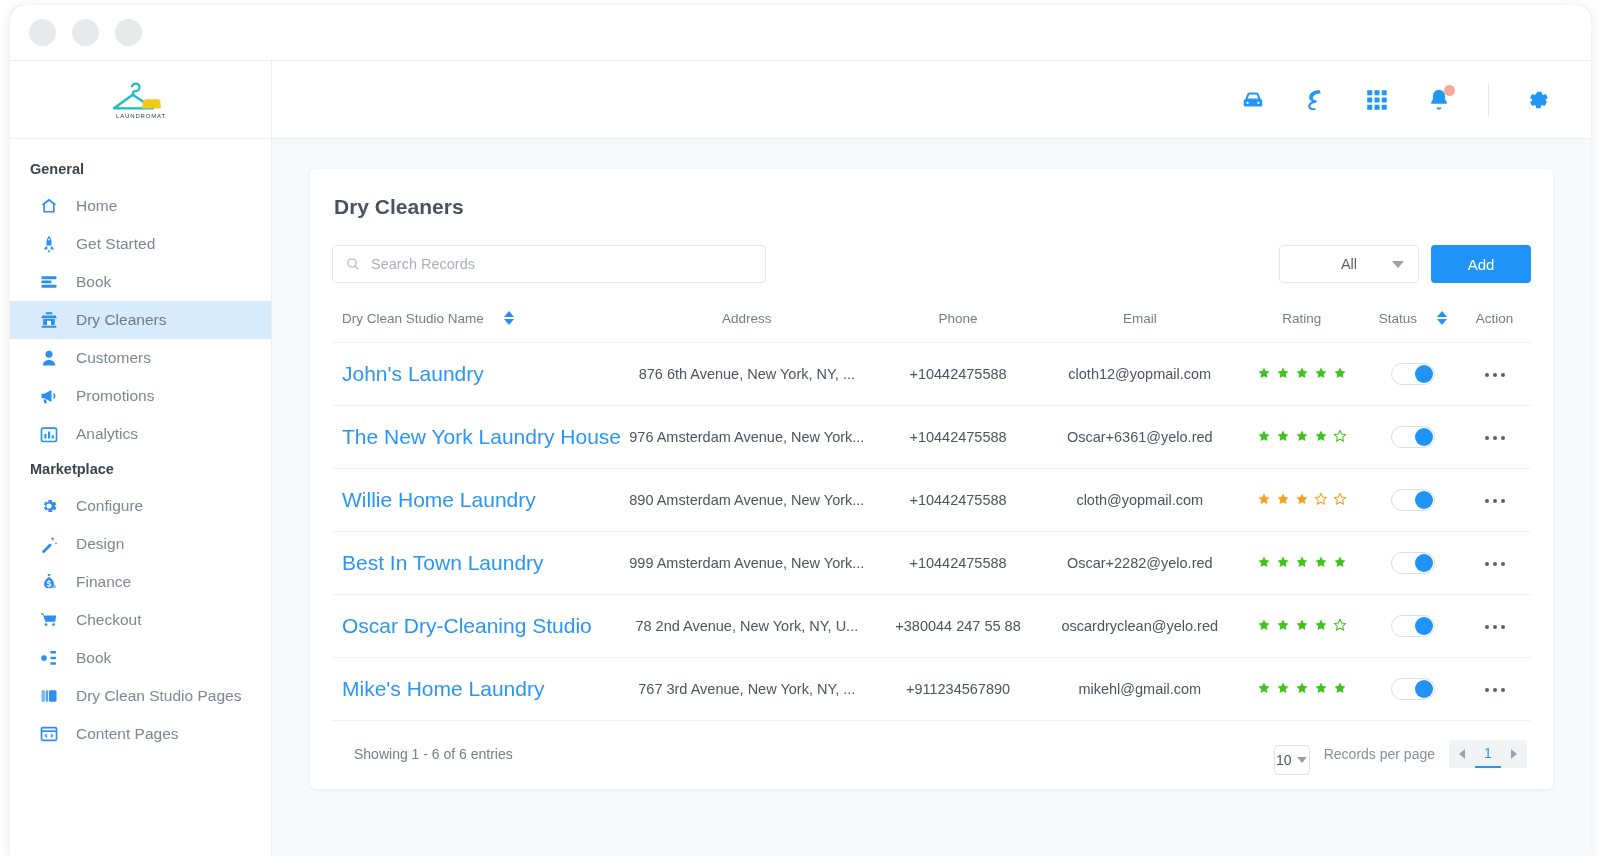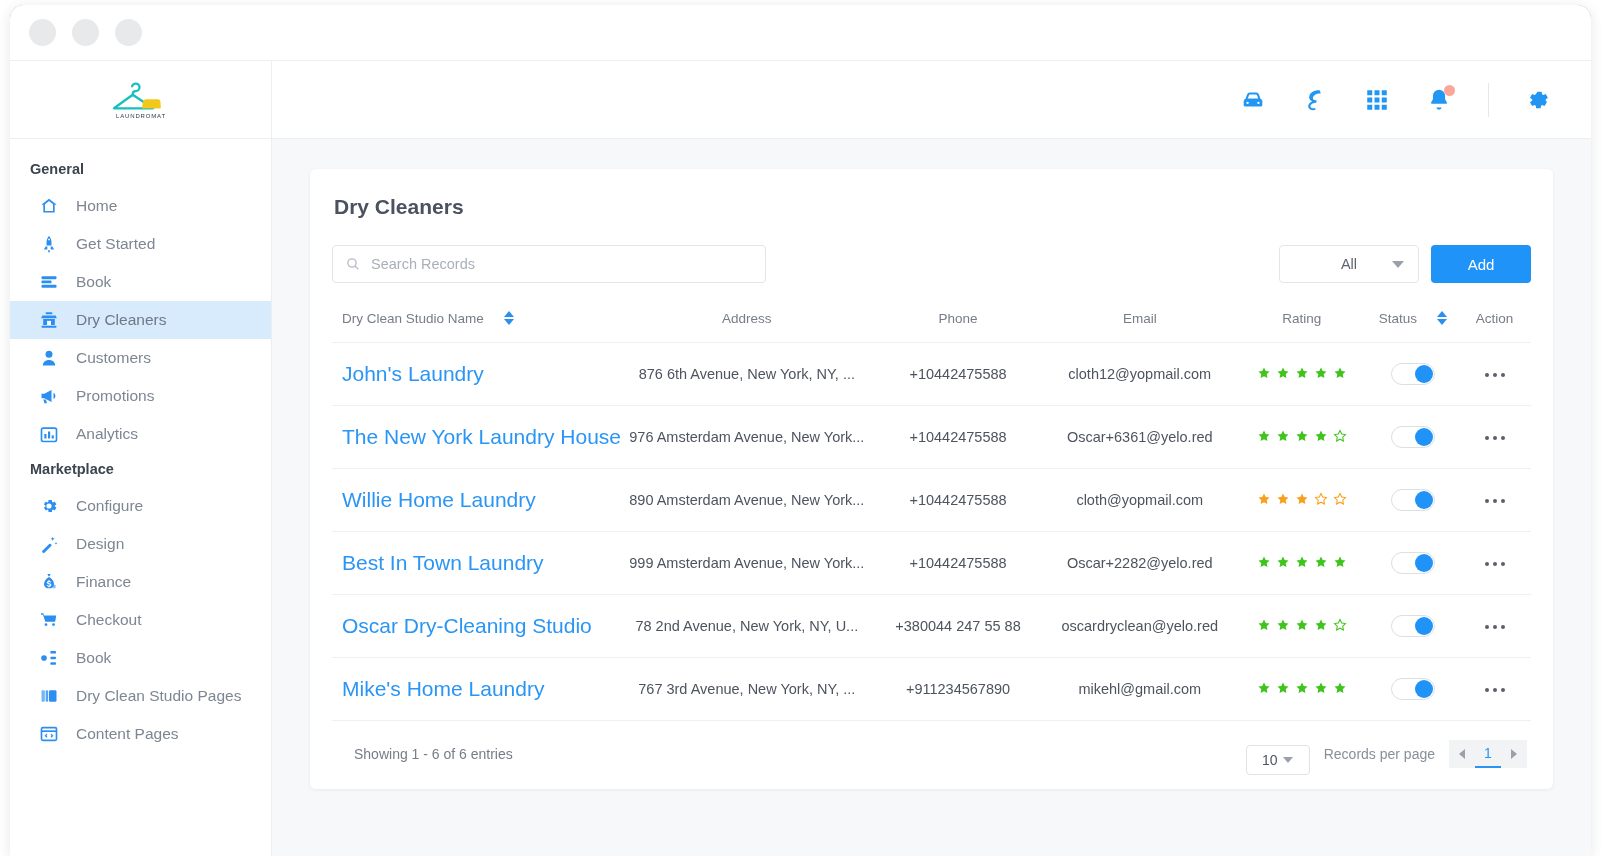--- a/index.html
+++ b/index.html
@@ -210,21 +210,21 @@
   
   .tfoot {
     border-top: 1px solid #eef0f2;
     height: 66px;
     display: flex; align-items: center;
     padding: 0 4px 0 10px;
   }
   .showing { font-size: 14px; color: #767d88; margin-left: 12px; }
   .foot-right { margin-left: auto; display: flex; align-items: center; gap: 14px; }
   .perpage-select {
-    width: 64px; height: 30px;
+    width: 36px; height: 30px;
     border: 1px solid #e0e3e6; border-radius: 4px;
     display: flex; align-items: center; justify-content: center; gap: 6px;
     cursor: pointer; background: #fff; margin-top: 13px;
   }
   .perpage-select span { font-size: 14px; color: #4d545f; }
   .mini-caret {
     width: 0; height: 0;
     border-left: 5px solid transparent;
     border-right: 5px solid transparent;
     border-top: 6px solid #9aa1aa;

